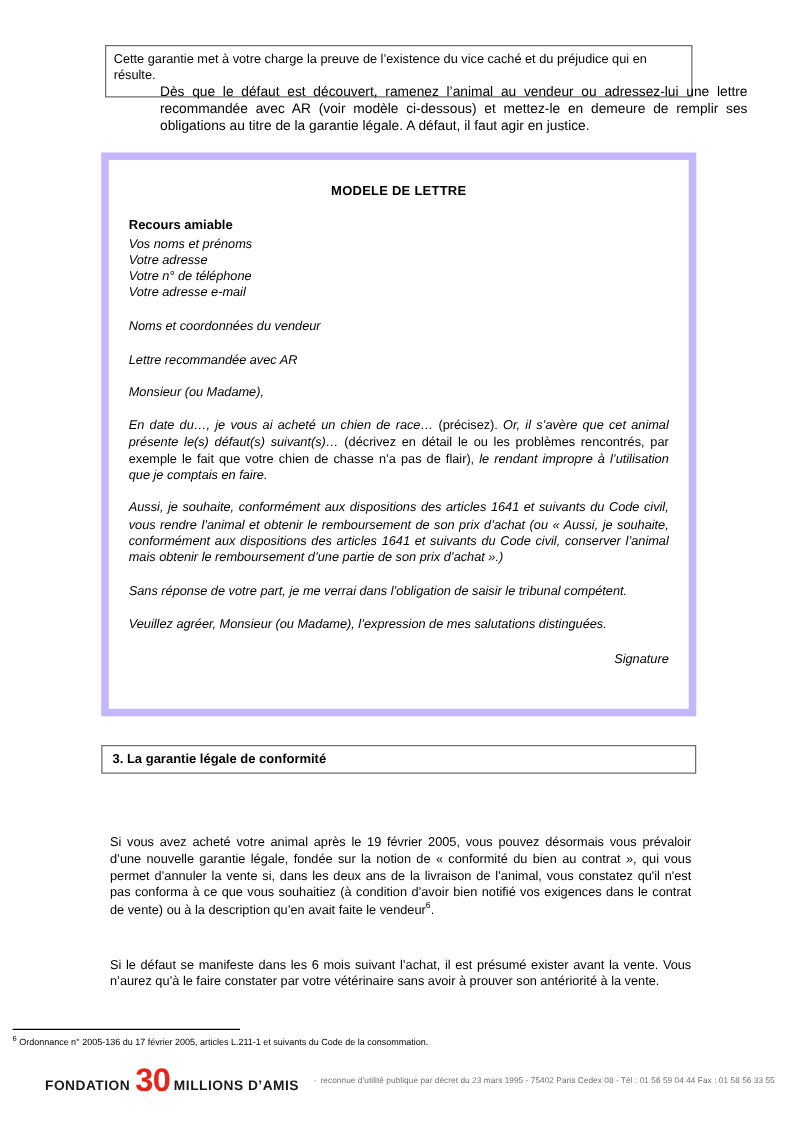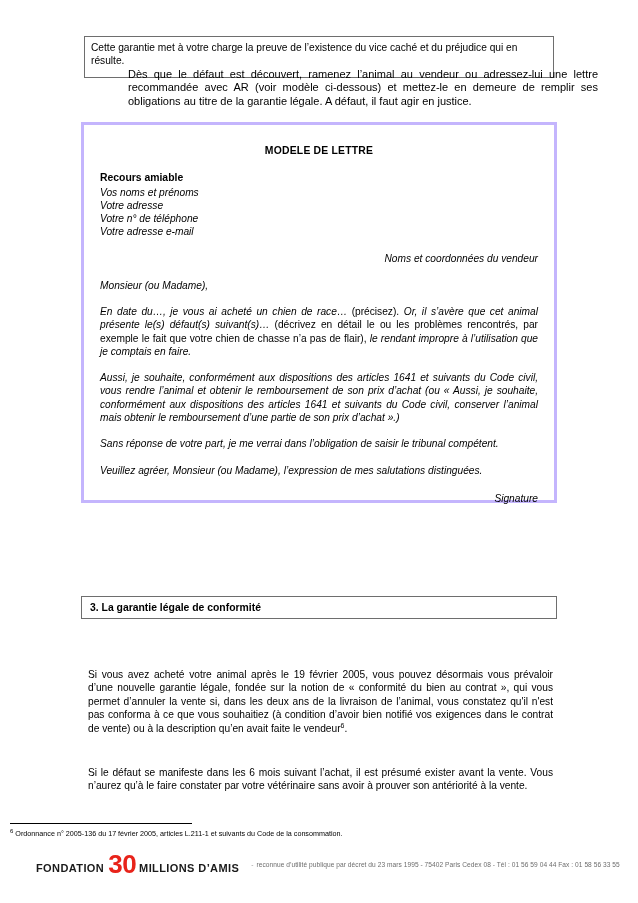--- a/index.html
+++ b/index.html
@@ -46,23 +46,23 @@
     text-align: justify;
     margin-left: 44px;
   }
 
   
   .letter {
     position: absolute;
     left: 81px;
     top: 122px;
     width: 476px;
-    height: 381px;
+    height: 451px;
     box-sizing: border-box;
-    border: 3px solid #c4b5fd;
+    border: 6px solid #c4b5fd;
     padding: 15px 16px 10px 16px;
     font-size: 10.2px;
     line-height: 13.3px;
   }
 
   .letter-title {
     text-align: center;
     font-weight: bold;
     font-size: 10.4px;
     letter-spacing: 0.2px;
@@ -75,21 +75,21 @@
     margin: 0 0 1px 0;
   }
 
   .ital-block {
     font-style: italic;
     line-height: 13.2px;
   }
 
   .vendor-block {
     font-style: italic;
-    text-align: right;
+    text-align: left;
     margin-top: 14px;
     line-height: 13.2px;
   }
 
   .letter-p {
     font-style: italic;
     margin: 13px 0 0 0;
     text-align: justify;
   }
 
@@ -224,20 +224,21 @@
       <div>Vos noms et prénoms</div>
       <div>Votre adresse</div>
       <div>Votre n° de téléphone</div>
       <div>Votre adresse e-mail</div>
     </div>
 
     <div class="vendor-block">
       <div>Noms et coordonnées du vendeur</div>
     </div>
 
+    <div class="letter-p">Lettre recommandée avec AR</div>
 
     <div class="letter-p">Monsieur (ou Madame),</div>
 
     <div class="letter-p"><span>En date du…, je vous ai acheté un chien de race… </span><span class="roman">(précisez). </span><span>Or, il s’avère que cet animal présente le(s) défaut(s) suivant(s)… </span><span class="roman">(décrivez en détail le ou les problèmes rencontrés, par exemple le fait que votre chien  de chasse n’a pas de flair), </span><span>le rendant impropre à l’utilisation que je comptais en faire.</span></div>
 
     <div class="letter-p">Aussi, je souhaite, conformément aux dispositions des articles 1641 et suivants du Code civil, vous rendre l’animal et obtenir le remboursement de son prix d’achat (ou « Aussi, je souhaite, conformément aux dispositions des articles 1641 et suivants du Code civil, conserver l’animal mais obtenir le remboursement d’une partie de son prix d’achat ».)</div>
 
     <div class="letter-p">Sans réponse de votre part, je me verrai dans l’obligation de saisir le tribunal compétent.</div>
 
     <div class="letter-p">Veuillez agréer, Monsieur (ou Madame), l’expression de mes salutations distinguées.</div>

